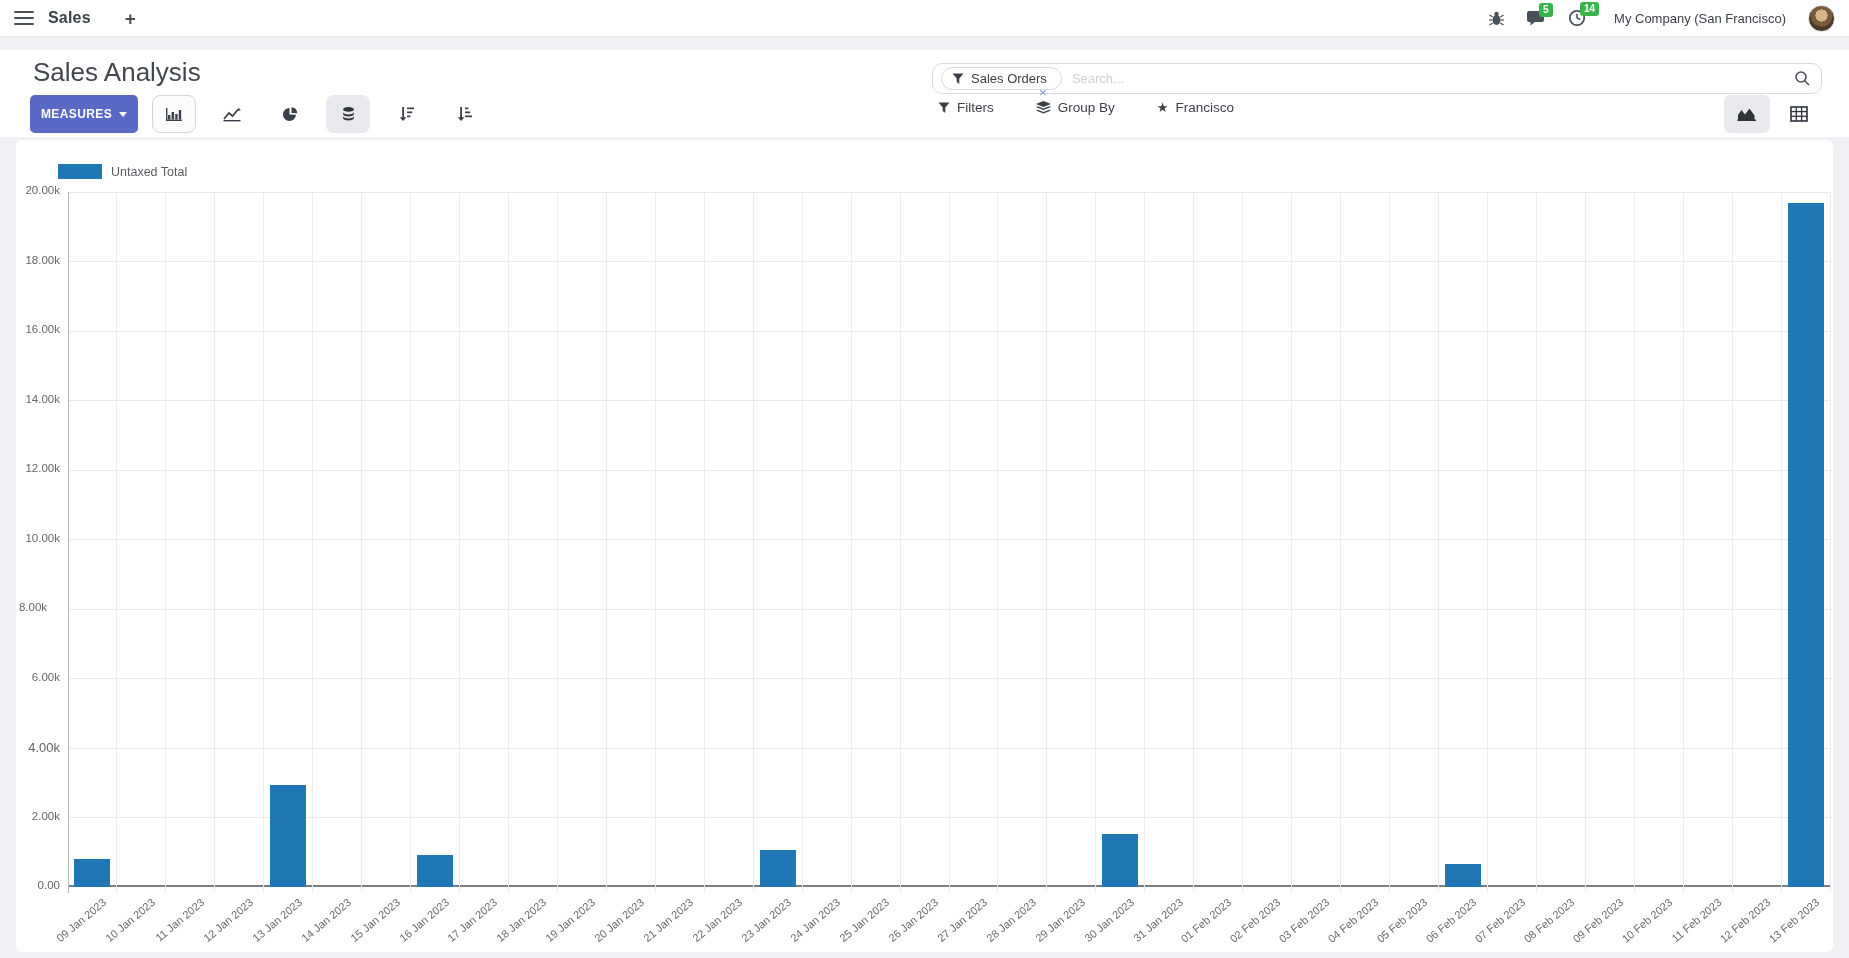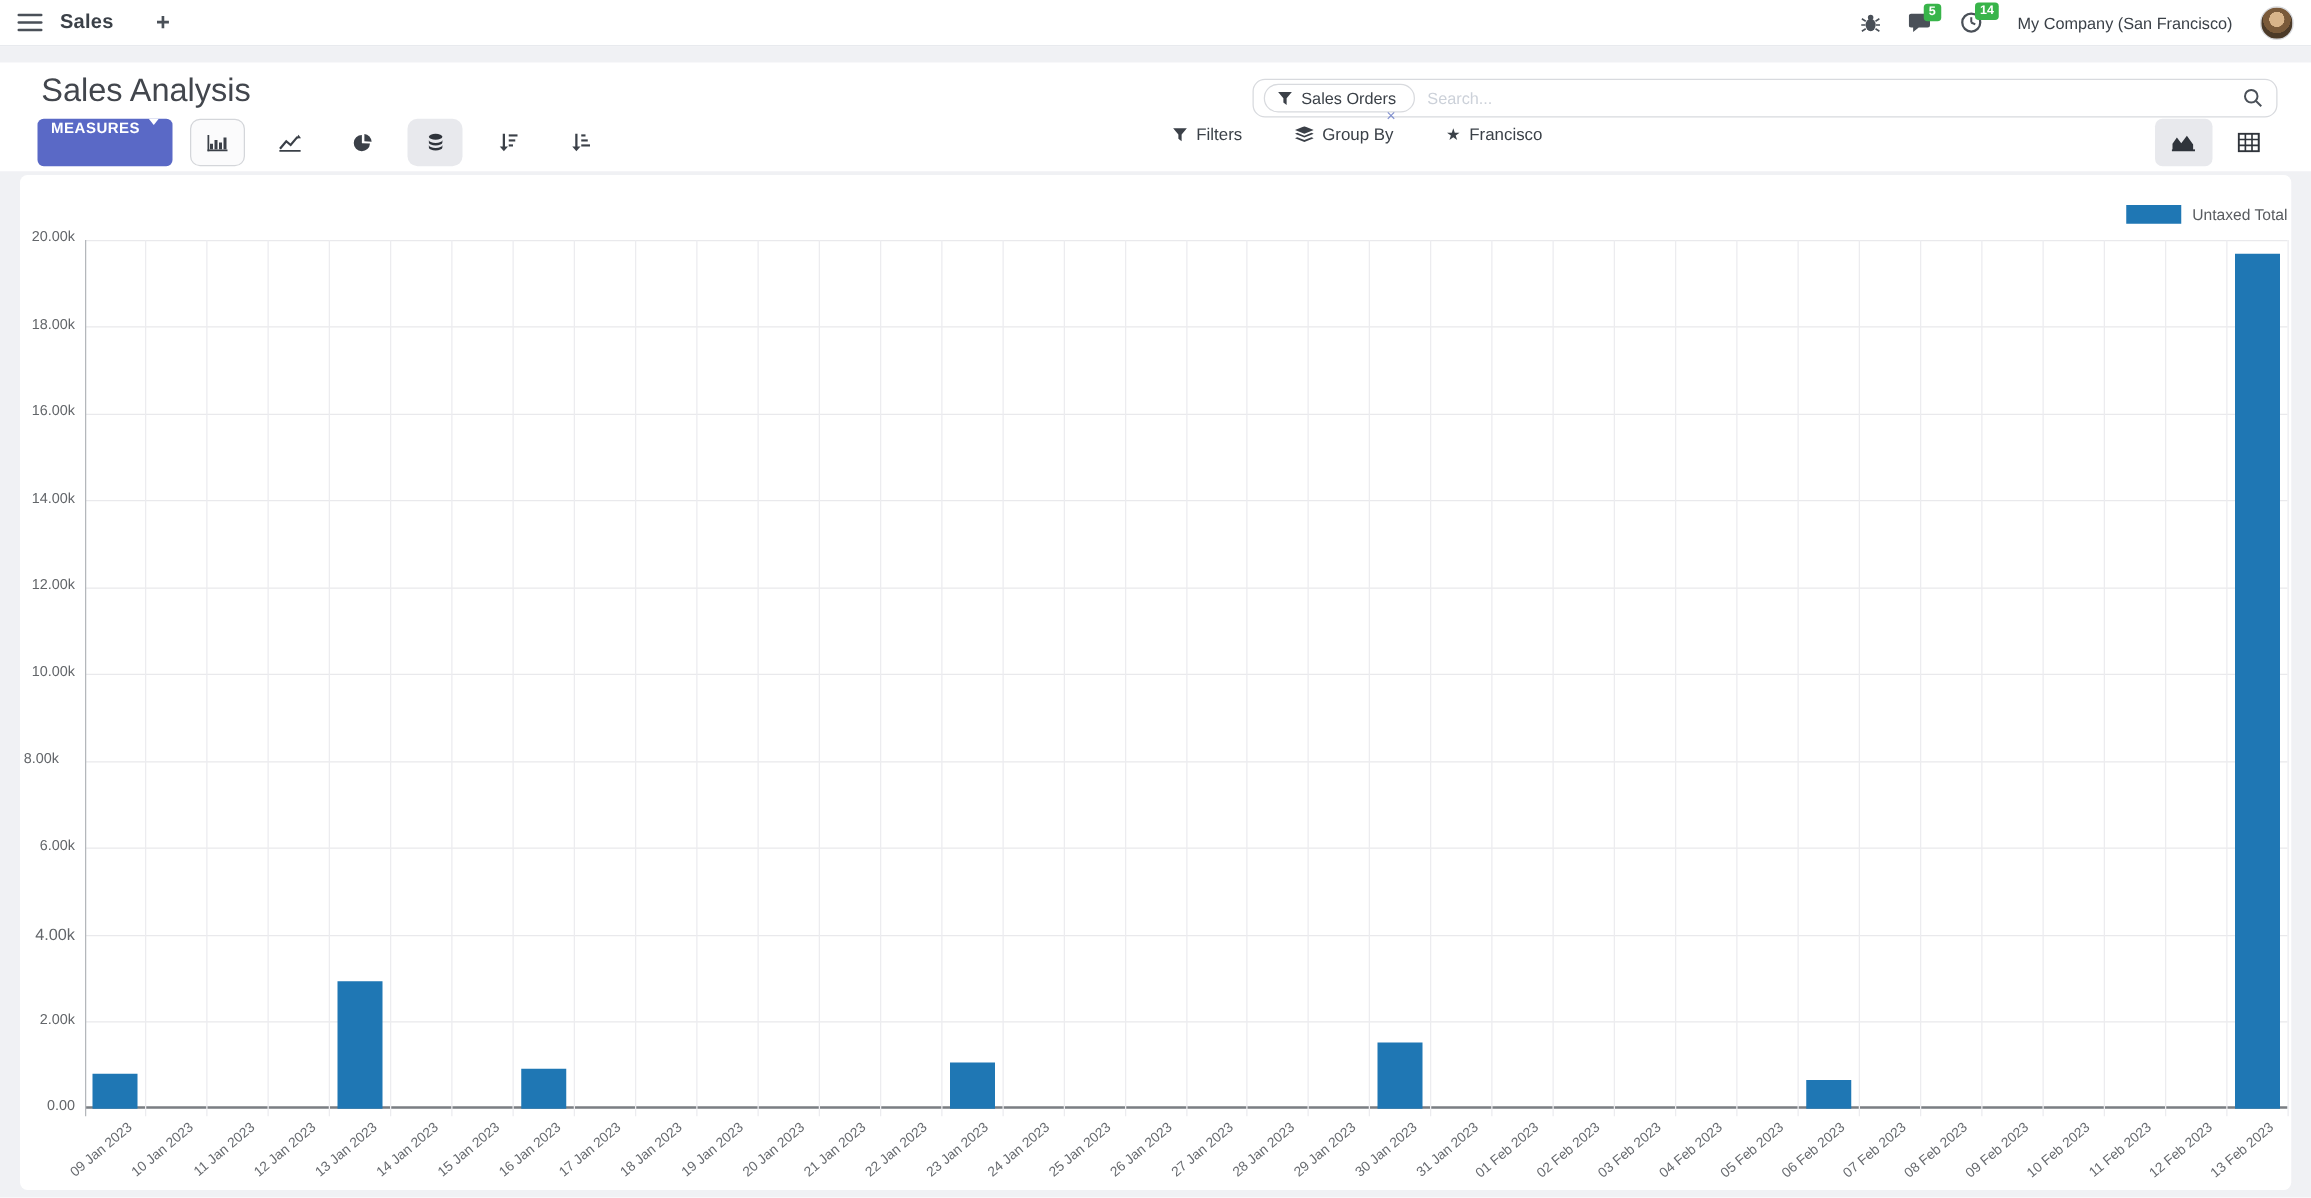--- a/index.html
+++ b/index.html
@@ -23,33 +23,33 @@
             background:radial-gradient(circle at 50% 38%, #d8b48a 0 30%, #7a5a3a 31% 55%, #4c3a28 56% 100%);
             border:1px solid #d7d9dd; }
 
   
   .control-panel { margin-top:13px; background:#fff; height:87px; position:relative; }
   .page-title { position:absolute; left:33px; top:7px; font-size:26px; color:#42464d; font-weight:500; }
 
   .measures-btn { position:absolute; left:30px; top:45px; width:108px; height:38px;
                   background:#5a69c6; color:#fff; border:none; border-radius:5px;
                   font-size:12px; font-weight:600; letter-spacing:.4px; cursor:pointer;
-                  display:flex; align-items:flex-start; justify-content:center; gap:7px;
+                  display:flex; align-items:center; justify-content:center; gap:7px;
                   font-family:"Liberation Sans", sans-serif; }
   .caret-down { width:0; height:0; border-left:4px solid transparent; border-right:4px solid transparent;
                 border-top:5px solid #fff; }
 
   .charticon-row { position:absolute; left:152px; top:45px; display:flex; align-items:center; gap:14px; }
   .icon-btn { width:44px; height:38px; display:flex; align-items:center; justify-content:center;
               border-radius:8px; cursor:pointer; color:#3b4048; }
   .icon-btn.active-border { border:1px solid #d4d6da; background:#fbfbfc; }
   .icon-btn.active-fill { background:#e8e9ed; }
 
   
-  .search-box { position:absolute; top:13px; right:27px; width:820px; height:31px;
+  .search-box { position:absolute; top:13px; right:27px; width:890px; height:31px;
                 background:#fff; border:1px solid #d8dade; border-radius:10px;
                 display:flex; align-items:center; padding:0 10px 0 8px; }
   .facet { display:flex; align-items:center; gap:7px; border:1px solid #d8dade;
            border-radius:15px; height:23px; padding:0 14px 0 10px; cursor:pointer; }
   .facet-label { font-size:13px; color:#3b4148; }
   .facet-remove { position:absolute; left:106px; top:22px; font-size:13px; color:#8493cf;
                   cursor:pointer; line-height:1; z-index:3; }
   .search-input { flex:1; border:none; outline:none; font-size:13px; color:#374151;
                   margin-left:10px; font-family:"Liberation Sans", sans-serif; background:transparent; }
   .search-input::placeholder { color:#ccd1d9; }
@@ -58,22 +58,22 @@
   .filter-row { position:absolute; left:938px; top:50px; display:flex; align-items:center; gap:42px; }
   .filter-item { display:flex; align-items:center; gap:7px; font-size:13.5px; color:#3b4148; cursor:pointer; }
 
   .view-switch { position:absolute; right:27px; top:45px; display:flex; gap:6px; }
   .vs-btn { width:46px; height:38px; display:flex; align-items:center; justify-content:center;
             border-radius:6px; cursor:pointer; color:#2f343b; }
   .vs-btn.active { background:#e8e9ed; }
 
   
   .chart-card { margin:3px 16px 0; background:#fff; height:812px; border-radius:6px; position:relative; }
-  .legend { position:absolute; top:24px; left:52px; width:1762px; display:flex;
-            align-items:center; justify-content:flex-end; gap:9px; cursor:pointer; }
+  .legend { position:absolute; top:24px; left:42px; width:1762px; display:flex;
+            align-items:center; justify-content:flex-start; gap:9px; cursor:pointer; }
   .legend-swatch { width:44px; height:15px; background:#1f77b4; display:inline-block; }
   .legend-label { font-size:12.5px; color:#595c60; }
   .plot { position:absolute; left:52px; top:52px; width:1762px; height:695px; }
   .xaxis-title { position:absolute; left:52px; top:791px; width:1762px; text-align:center;
                  font-size:12.5px; color:#66696e; }
 </style>
 </head>
 <body>
 
 <div class="navbar">

